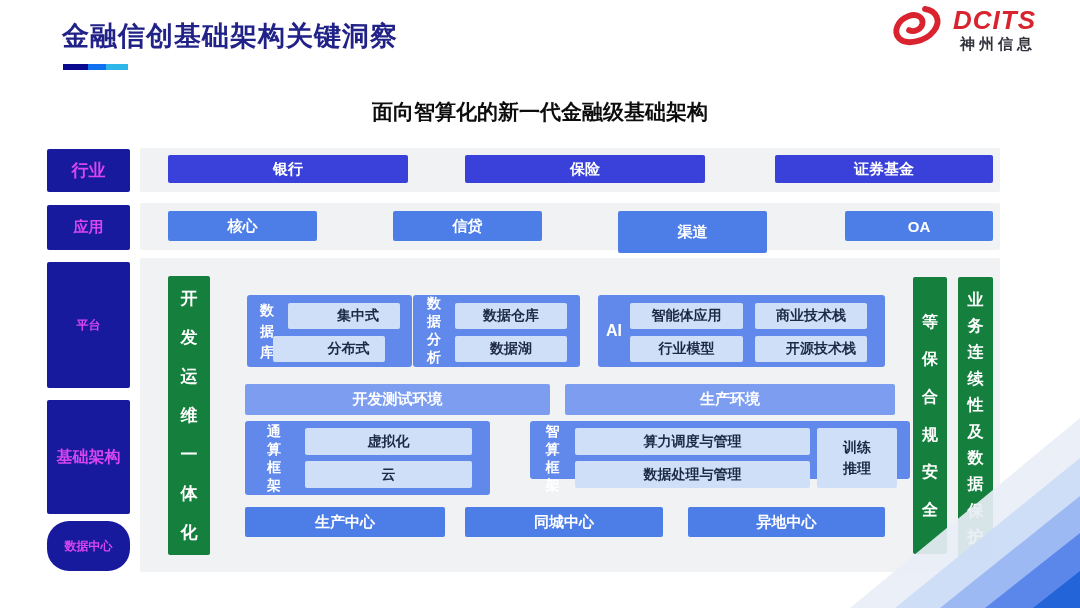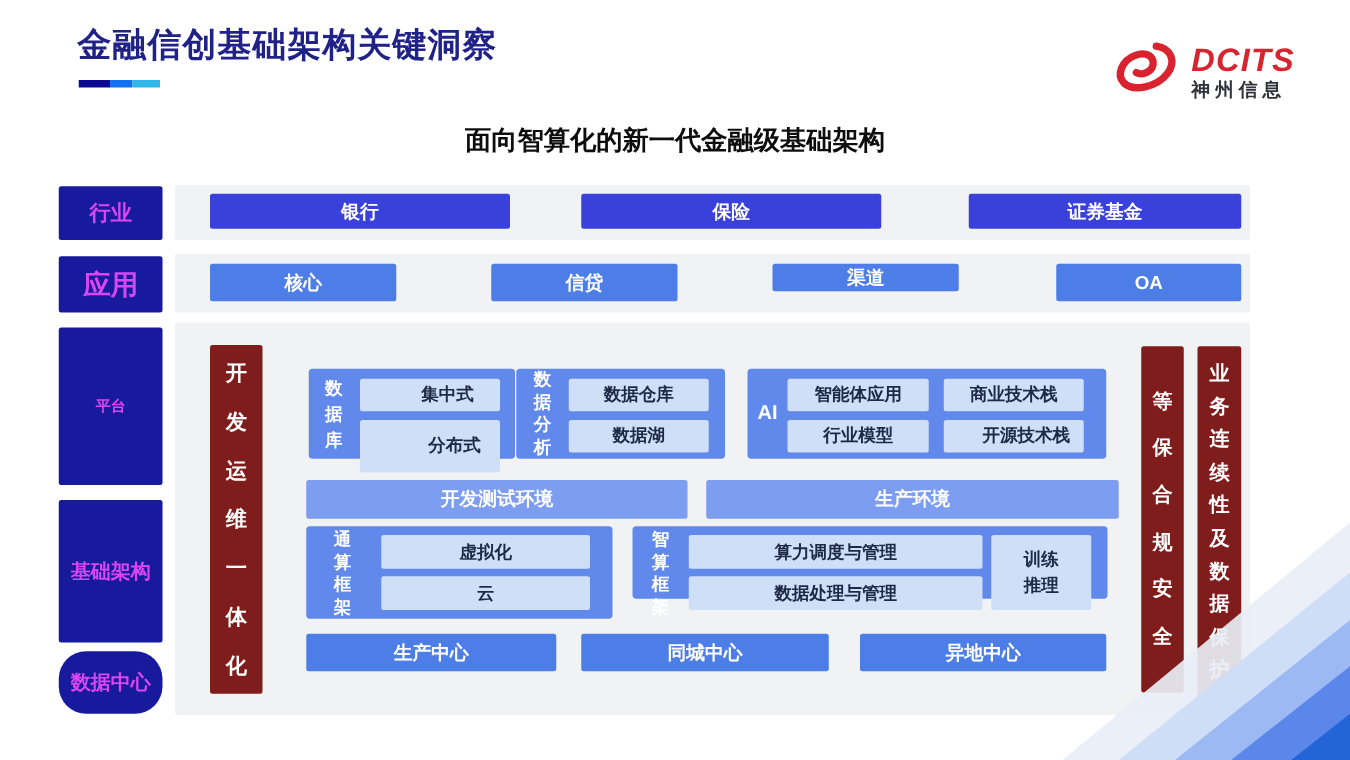--- a/index.html
+++ b/index.html
@@ -8,35 +8,35 @@
     font-family:"Liberation Sans","DejaVu Sans",sans-serif;
   }
   .abs{position:absolute;box-sizing:border-box;}
   
   .page-title{left:62px;top:18px;font-size:27px;font-weight:800;color:#212287;letter-spacing:1px;}
   .underline{left:63px;top:64px;height:6px;display:flex;}
   .underline i{display:block;height:6px;}
   .u1{width:25px;background:#0a0a91;}
   .u2{width:18px;background:#1170ee;}
   .u3{width:22px;background:#2fb7e9;}
-  .logo{left:888px;top:30px;width:160px;height:56px;display:flex;align-items:center;gap:7px;}
+  .logo{left:888px;top:2px;width:160px;height:56px;display:flex;align-items:center;gap:7px;text-align:right;}
   .logo-text .brand{color:#d9232e;font-weight:800;font-style:italic;font-size:26px;line-height:26px;letter-spacing:1px;}
   .logo-text .company{color:#32323c;font-weight:700;font-size:15px;letter-spacing:4px;margin-top:2px;}
   .subtitle{left:0;top:98px;width:1080px;text-align:center;font-size:21px;font-weight:800;color:#0d0d0d;}
   
   .navy{background:#181a9e;color:#d946ef;font-weight:700;display:flex;align-items:center;justify-content:center;border-radius:2px;}
   
   .strip{background:#f1f2f4;border-radius:2px;}
   
   .cbtn{color:#fff;font-weight:700;display:flex;align-items:center;justify-content:center;border-radius:2px;font-size:15px;}
   .b-indigo{background:#3a41da;}
   .b-bright{background:#4d7ee8;}
   .b-group{background:#6189ec;}
   .b-env{background:#7c9df0;}
-  .b-side{background:#7f1d1d;}
+  .b-side{background:#15803d;}
   .light-btn{background:#cfdff8;color:#1d2945;font-weight:700;font-size:14px;display:flex;align-items:center;justify-content:center;border-radius:2px;}
   
   .vtext{word-break:break-all;text-align:center;color:#fff;font-weight:700;}
   .vwrap{display:flex;align-items:center;justify-content:center;}
   .grp-label{font-size:14px;}
   .ai-label{color:#fff;font-weight:800;font-size:16px;display:flex;align-items:center;justify-content:center;}
   .wrap2{word-break:break-all;width:2.2em;line-height:1.5;text-align:center;}
   .deco{right:0;bottom:0;width:300px;height:220px;z-index:6;pointer-events:none;}
 </style>
 </head>
@@ -59,48 +59,48 @@
     </span>
     <span class="logo-text">
       <div class="brand">DCITS</div>
       <div class="company">神州信息</div>
     </span>
   </div>
 
   <div class="abs subtitle">面向智算化的新一代金融级基础架构</div>
 
   <div class="abs navy" style="left:47px;top:149px;width:83px;height:43px;font-size:17px;">行业</div>
-  <div class="abs navy" style="left:47px;top:205px;width:83px;height:45px;font-size:22px;">应用</div>
+  <div class="abs navy" style="left:47px;top:205px;width:83px;height:45px;font-size:15px;">应用</div>
   <div class="abs navy" style="left:47px;top:262px;width:83px;height:126px;font-size:12px;">平台</div>
   <div class="abs navy" style="left:47px;top:400px;width:83px;height:114px;font-size:16px;">基础架构</div>
-  <div class="abs navy" style="left:47px;top:521px;width:83px;height:50px;font-size:16px;border-radius:22px;">数据中心</div>
+  <div class="abs navy" style="left:47px;top:521px;width:83px;height:50px;font-size:12px;border-radius:22px;">数据中心</div>
 
   <div class="abs strip" style="left:140px;top:148px;width:860px;height:44px;"></div>
   <div class="abs strip" style="left:140px;top:203px;width:860px;height:47px;"></div>
   <div class="abs strip" style="left:140px;top:258px;width:860px;height:314px;"></div>
 
   <div class="abs cbtn b-indigo" style="left:168px;top:155px;width:240px;height:28px;">银行</div>
   <div class="abs cbtn b-indigo" style="left:465px;top:155px;width:240px;height:28px;">保险</div>
   <div class="abs cbtn b-indigo" style="left:775px;top:155px;width:218px;height:28px;">证券基金</div>
 
   <div class="abs cbtn b-bright" style="left:168px;top:211px;width:149px;height:30px;">核心</div>
   <div class="abs cbtn b-bright" style="left:393px;top:211px;width:149px;height:30px;">信贷</div>
-  <div class="abs cbtn b-bright" style="left:618px;top:211px;width:149px;height:22px;">渠道</div>
+  <div class="abs cbtn b-bright" style="left:618px;top:211px;width:149px;height:42px;">渠道</div>
   <div class="abs cbtn b-bright" style="left:845px;top:211px;width:148px;height:30px;">OA</div>
 
   <div class="abs b-side vwrap" style="left:168px;top:276px;width:42px;height:279px;border-radius:2px;">
     <span class="vtext" style="width:1.1em;font-size:17px;line-height:2.3;">开发运维一体化</span>
   </div>
 
   <div class="abs b-group" style="left:247px;top:295px;width:165px;height:72px;border-radius:3px;">
     <div class="abs vwrap" style="left:0;top:0;width:40px;height:72px;">
       <span class="vtext grp-label" style="width:1.1em;line-height:1.5;">数据库</span>
     </div>
     <div class="abs light-btn" style="left:41px;top:8px;width:112px;height:26px;padding-left:28px;">集中式</div>
-    <div class="abs light-btn" style="left:41px;top:41px;width:112px;height:42px;padding-left:39px;">分布式</div>
+    <div class="abs light-btn" style="left:26px;top:41px;width:112px;height:26px;padding-left:39px;">分布式</div>
   </div>
 
   <div class="abs b-group" style="left:413px;top:295px;width:167px;height:72px;border-radius:3px;">
     <div class="abs vwrap" style="left:0;top:0;width:42px;height:72px;">
       <span class="vtext grp-label" style="width:1.1em;line-height:1.28;">数据分析</span>
     </div>
     <div class="abs light-btn" style="left:42px;top:8px;width:112px;height:26px;">数据仓库</div>
     <div class="abs light-btn" style="left:42px;top:41px;width:112px;height:26px;">数据湖</div>
   </div>
 
@@ -116,21 +116,21 @@
   <div class="abs cbtn b-env" style="left:565px;top:384px;width:330px;height:31px;">生产环境</div>
 
   <div class="abs b-group" style="left:245px;top:421px;width:245px;height:74px;border-radius:3px;">
     <div class="abs vwrap" style="left:0;top:0;width:58px;height:74px;">
       <span class="vtext grp-label" style="width:1.1em;line-height:1.3;">通算框架</span>
     </div>
     <div class="abs light-btn" style="left:60px;top:7px;width:167px;height:27px;">虚拟化</div>
     <div class="abs light-btn" style="left:60px;top:40px;width:167px;height:27px;">云</div>
   </div>
 
-  <div class="abs b-group" style="left:506px;top:421px;width:380px;height:58px;border-radius:3px;">
+  <div class="abs b-group" style="left:530px;top:421px;width:380px;height:58px;border-radius:3px;">
     <div class="abs vwrap" style="left:0;top:0;width:45px;height:74px;">
       <span class="vtext grp-label" style="width:1.1em;line-height:1.3;">智算框架</span>
     </div>
     <div class="abs light-btn" style="left:45px;top:7px;width:235px;height:27px;">算力调度与管理</div>
     <div class="abs light-btn" style="left:45px;top:40px;width:235px;height:27px;">数据处理与管理</div>
     <div class="abs light-btn" style="left:287px;top:7px;width:80px;height:60px;">
       <span class="wrap2">训练推理</span>
     </div>
   </div>
 

